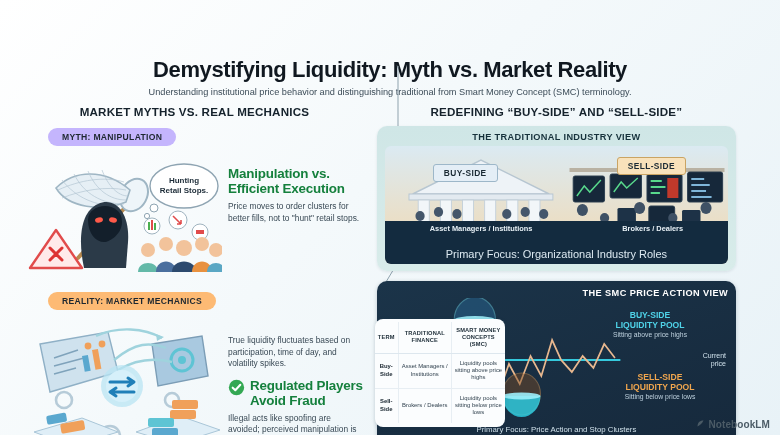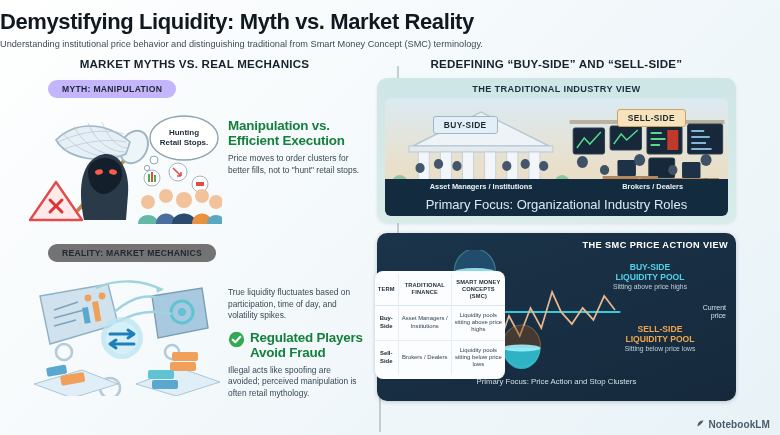--- a/index.html
+++ b/index.html
@@ -6,21 +6,21 @@
   html, body { width: 780px; height: 435px; }
   body {
     font-family: "Liberation Sans", sans-serif;
     background: linear-gradient(135deg, #ffffff 0%, #f4f9fb 45%, #e8f2f7 100%);
     position: relative;
     overflow: hidden;
     color: #12222e;
   }
 
   
-  .header { padding: 9px 0 2px; }
+  .header { text-align: center; padding: 9px 0 2px; margin-top: 48px; }
   .title {
     font-size: 22px; font-weight: 700; letter-spacing: -0.4px; color: #101820;
   }
   .subtitle {
     font-size: 9.2px; color: #3c4c58; margin-top: 4px; font-weight: 400;
   }
 
   
   .columns { display: flex; width: 760px; height: 372px; padding: 6px 16px 0; }
   .col-left  { width: 382px; position: relative; padding: 0 10px; }
@@ -33,21 +33,21 @@
 
   
   .divider { position: absolute; left: 376px; top: 66px; width: 28px; height: 366px; pointer-events:none; }
 
   
   .pill {
     display: inline-block; border-radius: 999px; font-size: 8.6px;
     font-weight: 700; letter-spacing: 0.3px; padding: 4px 14px; color: #1d2730;
   }
   .pill-myth    { background: #c4b5fd; }
-  .pill-reality { background: #737373; }
+  .pill-reality { background: #fdba74; }
   .pill-wrap { margin-left: 22px; }
 
   
   .block { display: flex; align-items: flex-start; margin-top: 4px; }
   .illus { flex: 0 0 auto; position: relative; }
   .copy  { flex: 1; padding-left: 6px; padding-top: 16px; }
   .copy h3 {
     font-size: 13.4px; font-weight: 700; line-height: 1.12; color: #15803d;
     letter-spacing: -0.2px;
   }
@@ -75,21 +75,21 @@
     position: absolute; font-size: 8.4px; font-weight: 700; letter-spacing: 0.4px;
     padding: 3px 10px; border-radius: 3px; color: #1a2a34;
   }
   .tag-buy  { left: 48px;  top: 18px; background: #e4eef6; border: 1px solid #9db7c9; }
   .tag-sell { right: 42px; top: 11px; background: #f8e2bb; border: 1px solid #caa463; }
   .scene-footer {
     position: absolute; left: 0; right: 0; bottom: 0; background: #132b3f;
     color: #e8f1f6; padding: 3px 0 4px;
   }
   .scene-roles { display: flex; justify-content: space-around; font-size: 7.4px; font-weight: 700; }
-  .scene-focus { text-align: center; font-size: 13px; margin-top: 6px; color: #dce9f1; }
+  .scene-focus { text-align: center; font-size: 11px; margin-top: 15px; color: #dce9f1; }
 
   
   .panel-smc {
     margin-top: 10px; background: linear-gradient(160deg,#1b3449 0%, #16293c 100%);
     border-radius: 10px; padding: 7px 8px 6px; position: relative; height: 168px;
     box-shadow: 0 1px 4px rgba(15,40,60,0.22);
   }
   .panel-smc-title {
     text-align: right; font-size: 9.2px; font-weight: 700; color: #ffffff;
     letter-spacing: 0.4px;

